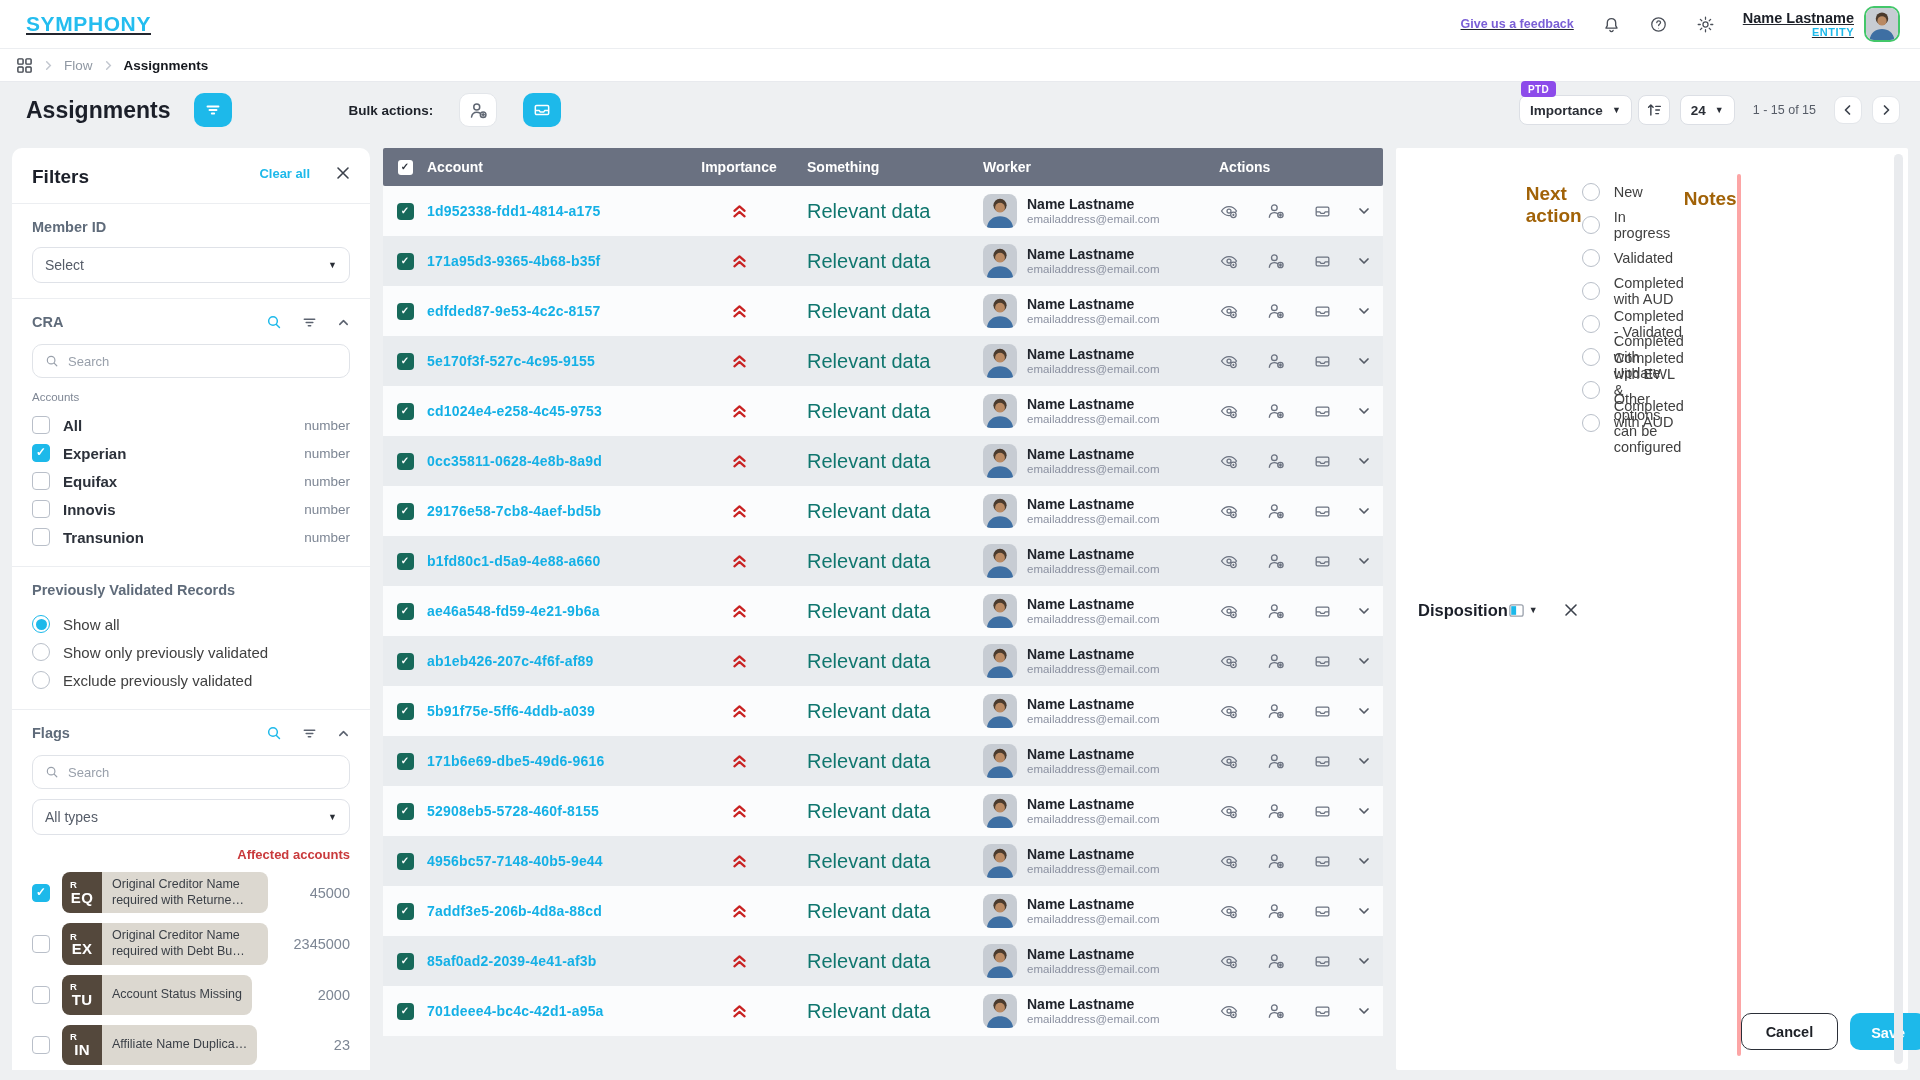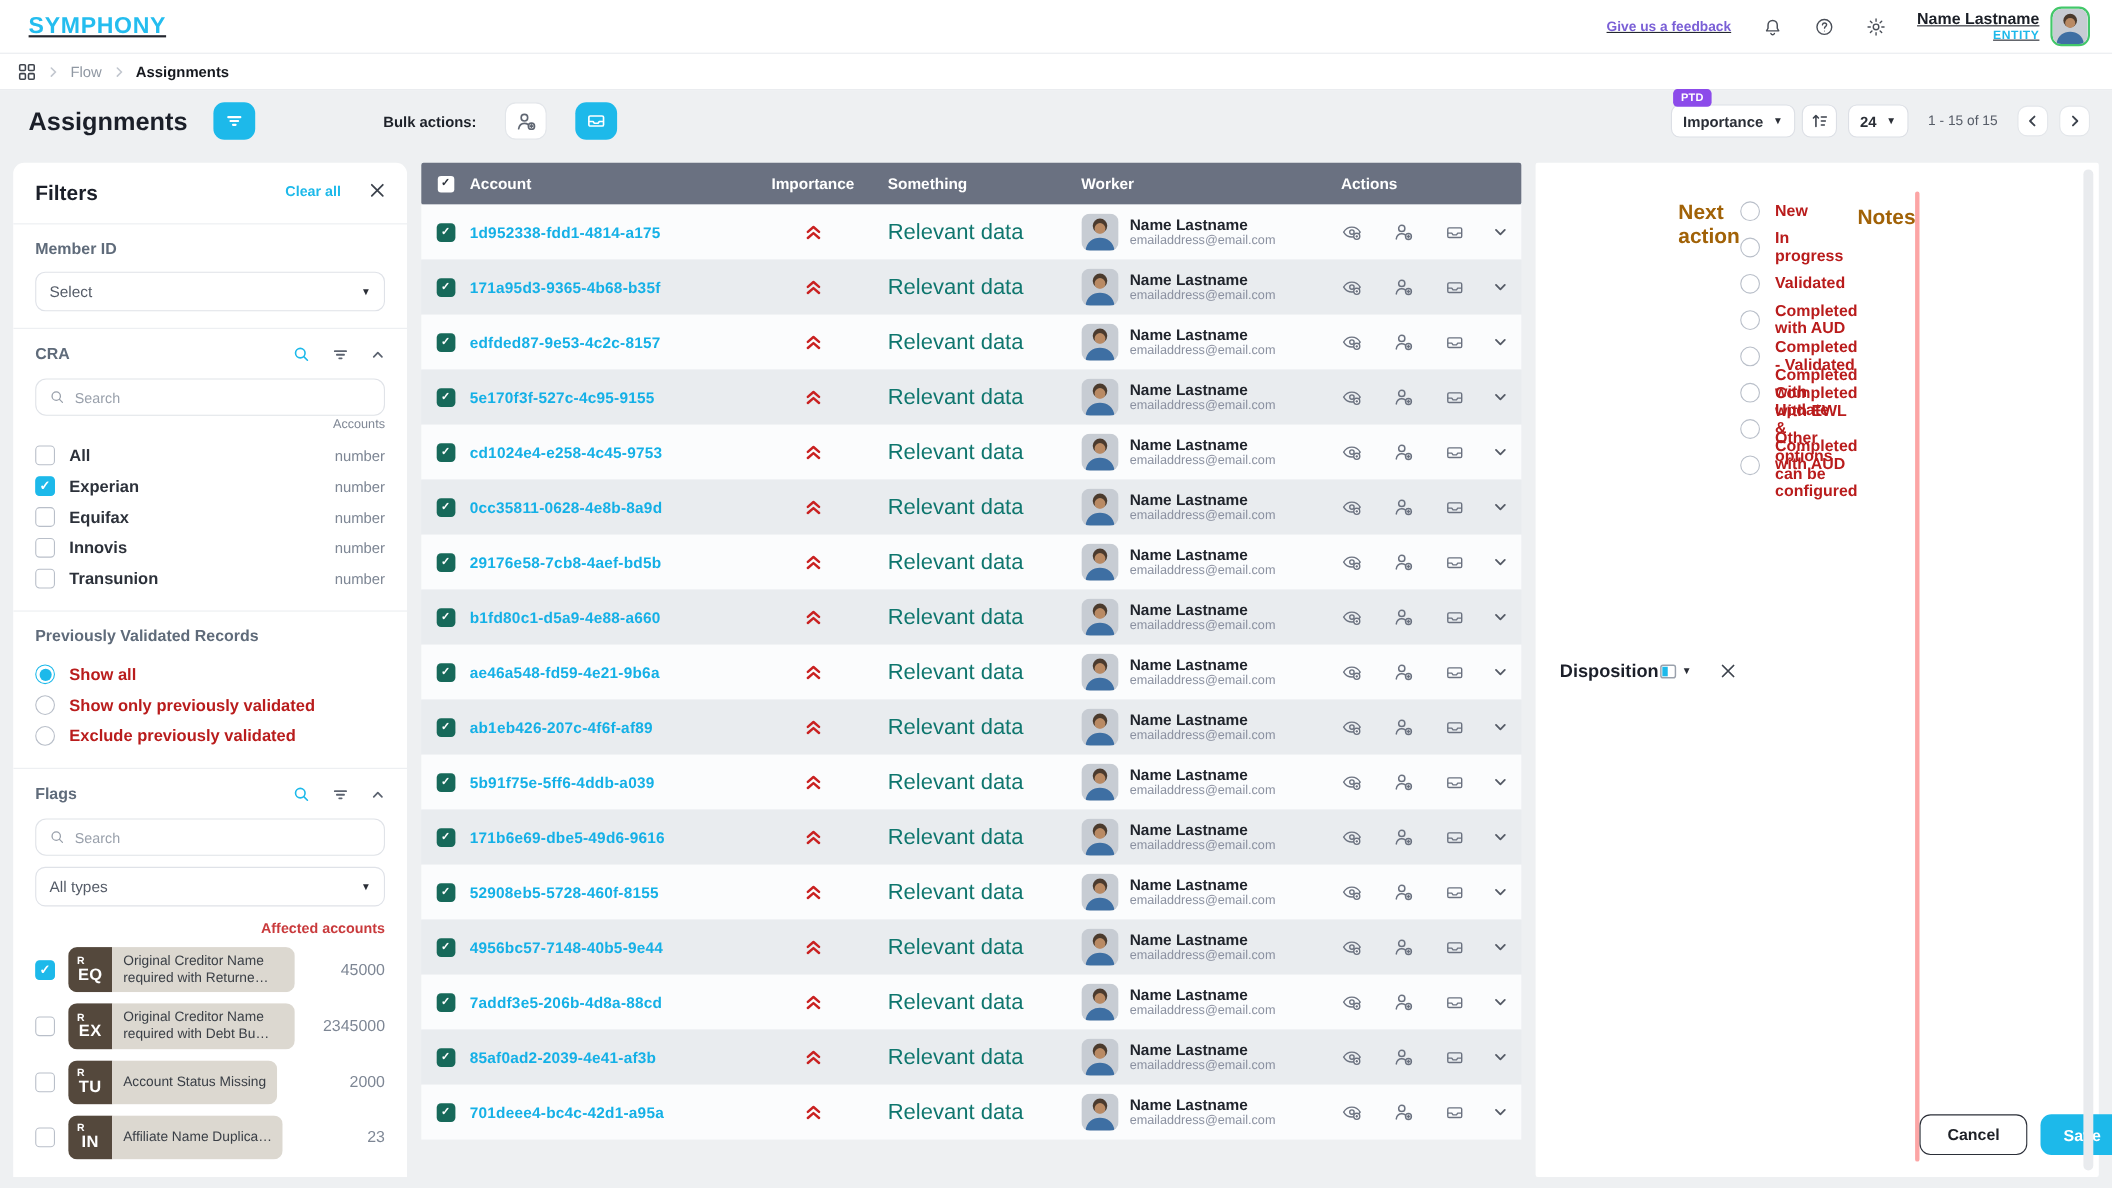--- a/index.html
+++ b/index.html
@@ -65,36 +65,36 @@
   .sec-row{display:flex;align-items:center;}
   .sec-icons{margin-left:auto;display:flex;align-items:center;gap:20px;}
   .cy{color:#1db9ea;display:flex;cursor:pointer;}
   .gy{color:#5c6370;display:flex;cursor:pointer;}
   .select-input{margin-top:12px;height:36px;border:1px solid #dfe2e8;border-radius:9px;display:flex;align-items:center;
     justify-content:space-between;padding:0 12px;color:#555c68;font-size:14px;cursor:pointer;background:#fff;}
   .search-box{margin-top:14px;height:34px;border:1px solid #e0e3e8;border-radius:10px;display:flex;align-items:center;
     gap:9px;padding:0 12px;color:#99a0ab;}
   .search-box input{flex:1;font-size:13px;color:#3c424c;}
   .search-box input::placeholder{color:#99a0ab;}
-  .col-label{text-align:right;font-size:11.5px;color:#7f8795;margin-top:2px;}
+  .col-label{font-size:11.5px;color:#7f8795;margin-top:13px;}
   .cb-list{margin-top:8px;}
   .cb-row{display:flex;align-items:center;gap:13px;height:28px;}
   .cb{width:18px;height:18px;border:1.6px solid #b9bfc9;border-radius:4px;background:#fff;position:relative;
     flex-shrink:0;cursor:pointer;}
   .cb.checked{background:#1db9ea;border-color:#1db9ea;}
   .cb.checked::after{content:"\2713";color:#fff;font-size:12px;font-weight:700;position:absolute;top:50%;left:50%;
     transform:translate(-50%,-54%);}
   .cb-label{font-size:15px;font-weight:600;color:#2c313a;}
   .cb-count{margin-left:auto;color:#7d8694;font-size:13.5px;}
   .radio-list{margin-top:12px;}
   .radio-row{display:flex;align-items:center;gap:13px;height:28px;cursor:pointer;}
   .radio{width:18px;height:18px;border:1.6px solid #b9bfc9;border-radius:50%;background:#fff;position:relative;flex-shrink:0;}
   .radio.selected{border-color:#1db9ea;}
   .radio.selected::after{content:"";position:absolute;inset:2.5px;border-radius:50%;background:#1db9ea;}
-  .radio-label{font-size:15px;color:#b91c1c;font-weight:700;}
+  .radio-label{font-size:15px;color:#404040;font-weight:400;}
   .affected{text-align:right;color:#c93a3c;font-size:13px;font-weight:600;margin-top:12px;}
   .flag-list{margin-top:4px;}
   .flag-row{display:flex;align-items:center;gap:12px;margin-top:10px;}
   .flag-chip{display:flex;border-radius:8px;overflow:hidden;flex-shrink:0;}
   .flag-badge{width:40px;min-height:40px;background:#54483c;color:#fff;display:flex;flex-direction:column;
     align-items:center;justify-content:center;line-height:1;padding:4px 0;}
   .badge-top{font-size:9.5px;font-weight:700;align-self:flex-start;margin-left:8px;}
   .badge-bottom{font-size:15px;font-weight:800;letter-spacing:.3px;}
   .flag-label{background:#dcd8d0;color:#3a3f46;font-size:12.5px;line-height:1.25;padding:5px 10px;display:flex;
     align-items:center;max-width:166px;min-height:40px;}

